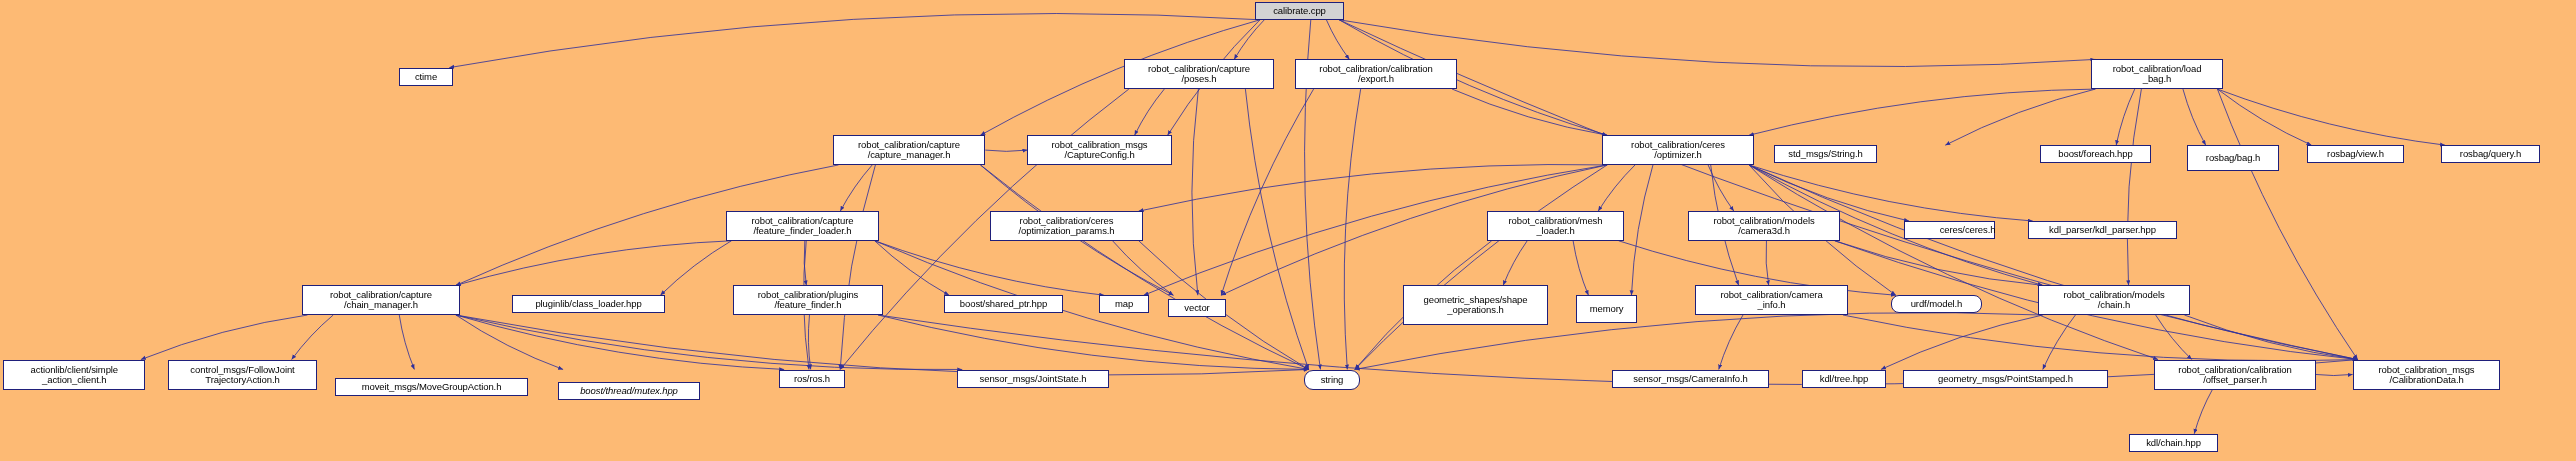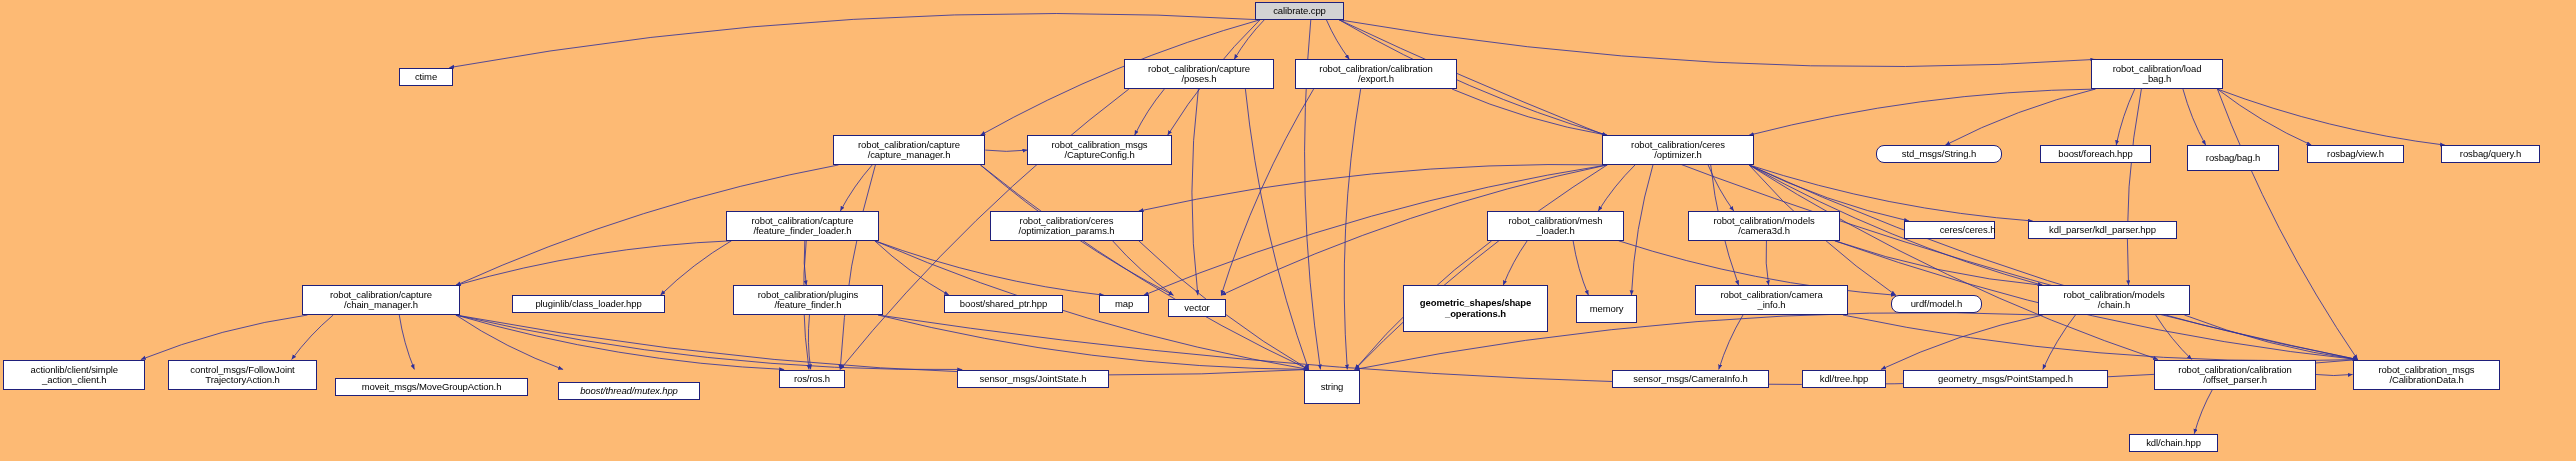--- a/index.html
+++ b/index.html
@@ -140,21 +140,21 @@
     <div class="node" style="left: 1295px; top: 59px; width: 162px; height: 30px;">robot_calibration/calibration
 /export.h</div>
     <div class="node" style="left: 2091px; top: 59px; width: 132px; height: 30px;">robot_calibration/load
 _bag.h</div>
     <div class="node" style="left: 833px; top: 135px; width: 152px; height: 30px;">robot_calibration/capture
 /capture_manager.h</div>
     <div class="node" style="left: 1027px; top: 135px; width: 145px; height: 30px;">robot_calibration_msgs
 /CaptureConfig.h</div>
     <div class="node" style="left: 1602px; top: 135px; width: 152px; height: 30px;">robot_calibration/ceres
 /optimizer.h</div>
-    <div class="node" style="left: 1876px; top: 145px; width: 126px; height: 18px; border-radius: 8px;">std_msgs/String.h</div>
+    <div class="node" style="left: 1774px; top: 145px; width: 103px; height: 18px;">std_msgs/String.h</div>
     <div class="node" style="left: 2040px; top: 145px; width: 111px; height: 18px;">boost/foreach.hpp</div>
     <div class="node" style="left: 2187px; top: 145px; width: 92px; height: 26px;">rosbag/bag.h</div>
     <div class="node" style="left: 2307px; top: 145px; width: 97px; height: 18px;">rosbag/view.h</div>
     <div class="node" style="left: 2441px; top: 145px; width: 99px; height: 18px;">rosbag/query.h</div>
     <div class="node" style="left: 726px; top: 211px; width: 153px; height: 30px;">robot_calibration/capture
 /feature_finder_loader.h</div>
     <div class="node" style="left: 990px; top: 211px; width: 153px; height: 30px;">robot_calibration/ceres
 /optimization_params.h</div>
     <div class="node" style="left: 1487px; top: 211px; width: 137px; height: 30px;">robot_calibration/mesh
 _loader.h</div>
@@ -163,37 +163,37 @@
     <div class="node" style="left: 1904px; top: 221px; width: 91px; height: 18px; padding-left: 36px;">ceres/ceres.h</div>
     <div class="node" style="left: 2028px; top: 221px; width: 149px; height: 18px;">kdl_parser/kdl_parser.hpp</div>
     <div class="node" style="left: 302px; top: 285px; width: 158px; height: 30px;">robot_calibration/capture
 /chain_manager.h</div>
     <div class="node" style="left: 512px; top: 295px; width: 153px; height: 18px;">pluginlib/class_loader.hpp</div>
     <div class="node" style="left: 733px; top: 285px; width: 150px; height: 30px;">robot_calibration/plugins
 /feature_finder.h</div>
     <div class="node" style="left: 944px; top: 295px; width: 119px; height: 18px;">boost/shared_ptr.hpp</div>
     <div class="node" style="left: 1099px; top: 295px; width: 50px; height: 18px;">map</div>
     <div class="node" style="left: 1168px; top: 299px; width: 58px; height: 18px;">vector</div>
-    <div class="node" style="left: 1403px; top: 285px; width: 145px; height: 47px; font-weight: bold;">geometric_shapes/shape
+    <div class="node" style="left: 1403px; top: 285px; width: 145px; height: 40px;">geometric_shapes/shape
 _operations.h</div>
     <div class="node" style="left: 1576px; top: 295px; width: 61px; height: 28px;">memory</div>
     <div class="node" style="left: 1695px; top: 285px; width: 153px; height: 30px;">robot_calibration/camera
 _info.h</div>
     <div class="node" style="left: 1891px; top: 295px; width: 91px; height: 18px; border-radius: 8px;">urdf/model.h</div>
     <div class="node" style="left: 2038px; top: 285px; width: 152px; height: 30px;">robot_calibration/models
 /chain.h</div>
     <div class="node" style="left: 3.3px; top: 360px; width: 142px; height: 30px;">actionlib/client/simple
 _action_client.h</div>
     <div class="node" style="left: 168px; top: 360px; width: 149px; height: 30px; text-align: center;">control_msgs/FollowJoint
 TrajectoryAction.h</div>
     <div class="node" style="left: 335px; top: 378px; width: 193px; height: 18px;">moveit_msgs/MoveGroupAction.h</div>
     <div class="node" style="left: 558px; top: 382px; width: 142px; height: 18px; font-style: italic;">boost/thread/mutex.hpp</div>
     <div class="node" style="left: 779px; top: 370px; width: 66px; height: 18px;">ros/ros.h</div>
     <div class="node" style="left: 957px; top: 370px; width: 152px; height: 18px;">sensor_msgs/JointState.h</div>
-    <div class="node" style="left: 1304px; top: 370px; width: 56px; height: 34px;">string</div>
+    <div class="node" style="left: 1304px; top: 370px; width: 56px; height: 20px; border-radius: 9px;">string</div>
     <div class="node" style="left: 1612px; top: 370px; width: 157px; height: 18px;">sensor_msgs/CameraInfo.h</div>
     <div class="node" style="left: 1802px; top: 370px; width: 84px; height: 18px;">kdl/tree.hpp</div>
     <div class="node" style="left: 1903px; top: 370px; width: 205px; height: 18px;">geometry_msgs/PointStamped.h</div>
     <div class="node" style="left: 2154px; top: 360px; width: 162px; height: 30px;">robot_calibration/calibration
 /offset_parser.h</div>
     <div class="node" style="left: 2353px; top: 360px; width: 147px; height: 30px;">robot_calibration_msgs
 /CalibrationData.h</div>
     <div class="node" style="left: 2129px; top: 434px; width: 89px; height: 18px;">kdl/chain.hpp</div>
   </div>
 

